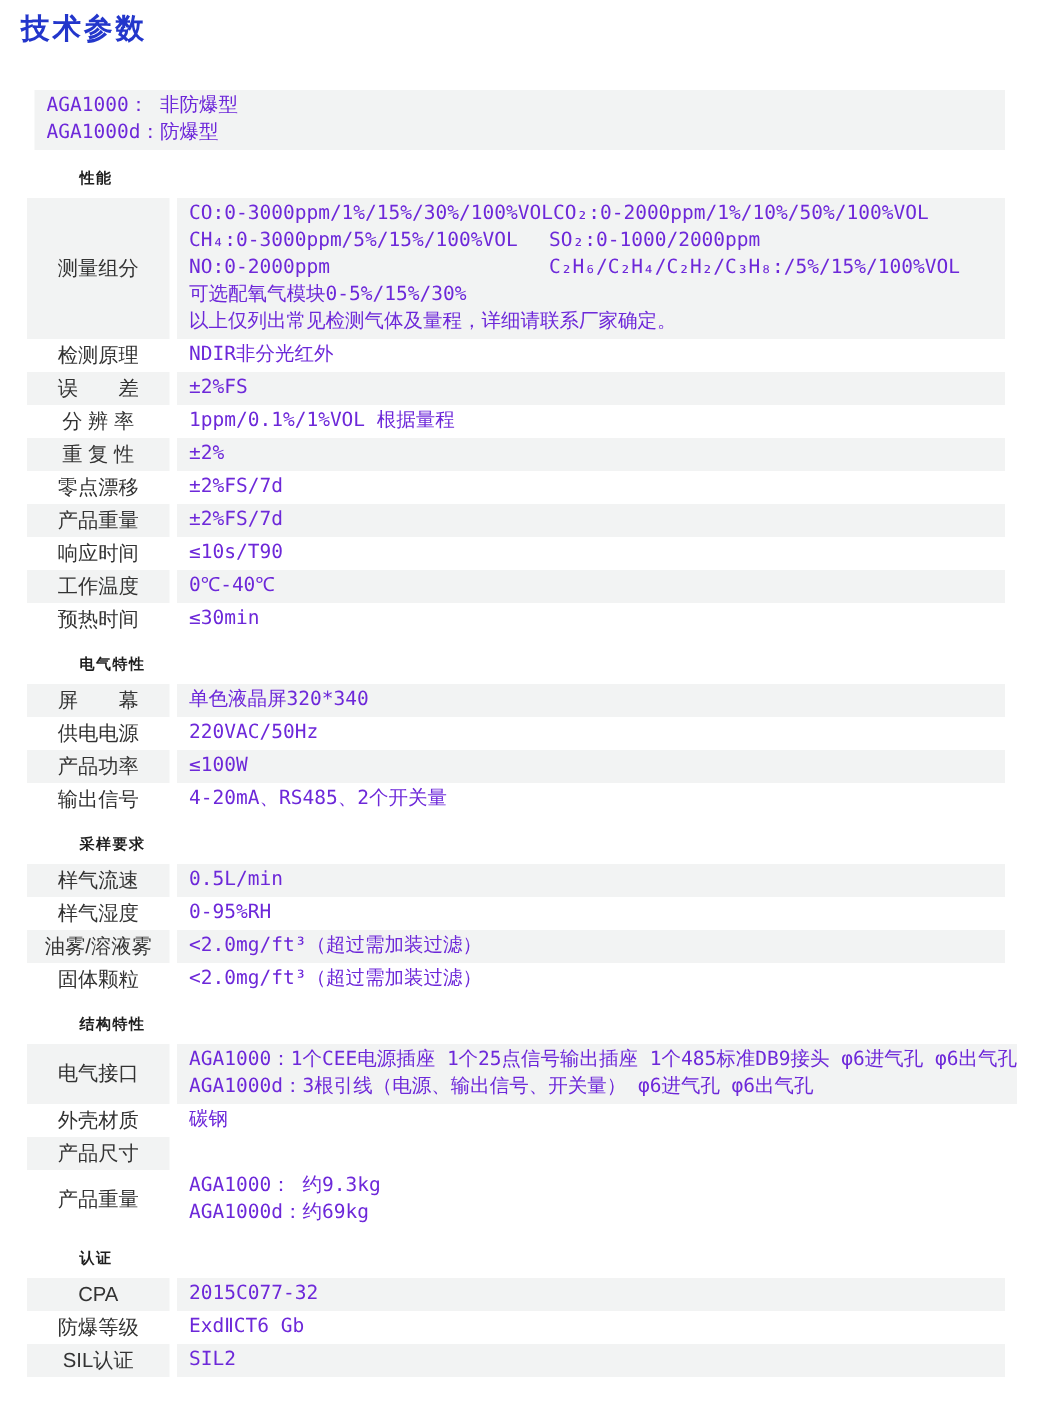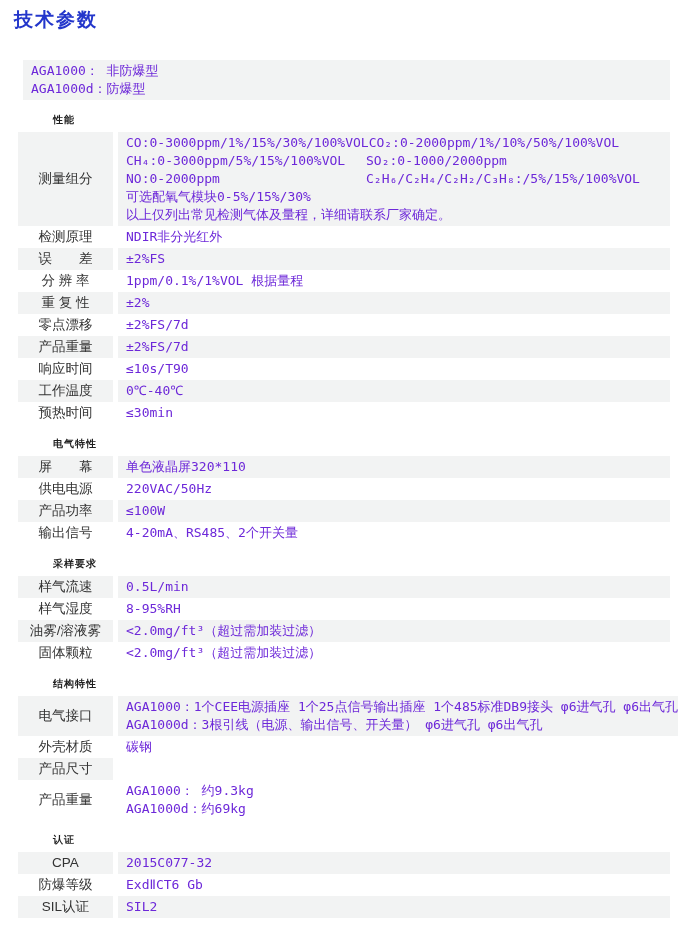--- a/index.html
+++ b/index.html
@@ -155,21 +155,21 @@
       <div class="row">
         <div class="cell label-cell">预热时间</div>
         <div class="cell value-cell">
           <div class="line">≤30min</div>
         </div>
       </div>
       <div class="section-heading">电气特性</div>
       <div class="row striped">
         <div class="cell label-cell">屏　　幕</div>
         <div class="cell value-cell">
-          <div class="line">单色液晶屏320*110</div>
+          <div class="line">单色液晶屏320*340</div>
         </div>
       </div>
       <div class="row">
         <div class="cell label-cell">供电电源</div>
         <div class="cell value-cell">
           <div class="line">220VAC/50Hz</div>
         </div>
       </div>
       <div class="row striped">
         <div class="cell label-cell">产品功率</div>
@@ -186,21 +186,21 @@
       <div class="section-heading">采样要求</div>
       <div class="row striped">
         <div class="cell label-cell">样气流速</div>
         <div class="cell value-cell">
           <div class="line">0.5L/min</div>
         </div>
       </div>
       <div class="row">
         <div class="cell label-cell">样气湿度</div>
         <div class="cell value-cell">
-          <div class="line">8-95%RH</div>
+          <div class="line">0-95%RH</div>
         </div>
       </div>
       <div class="row striped">
         <div class="cell label-cell">油雾/溶液雾</div>
         <div class="cell value-cell">
           <div class="line">&lt;2.0mg/ft³（超过需加装过滤）</div>
         </div>
       </div>
       <div class="row">
         <div class="cell label-cell">固体颗粒</div>

